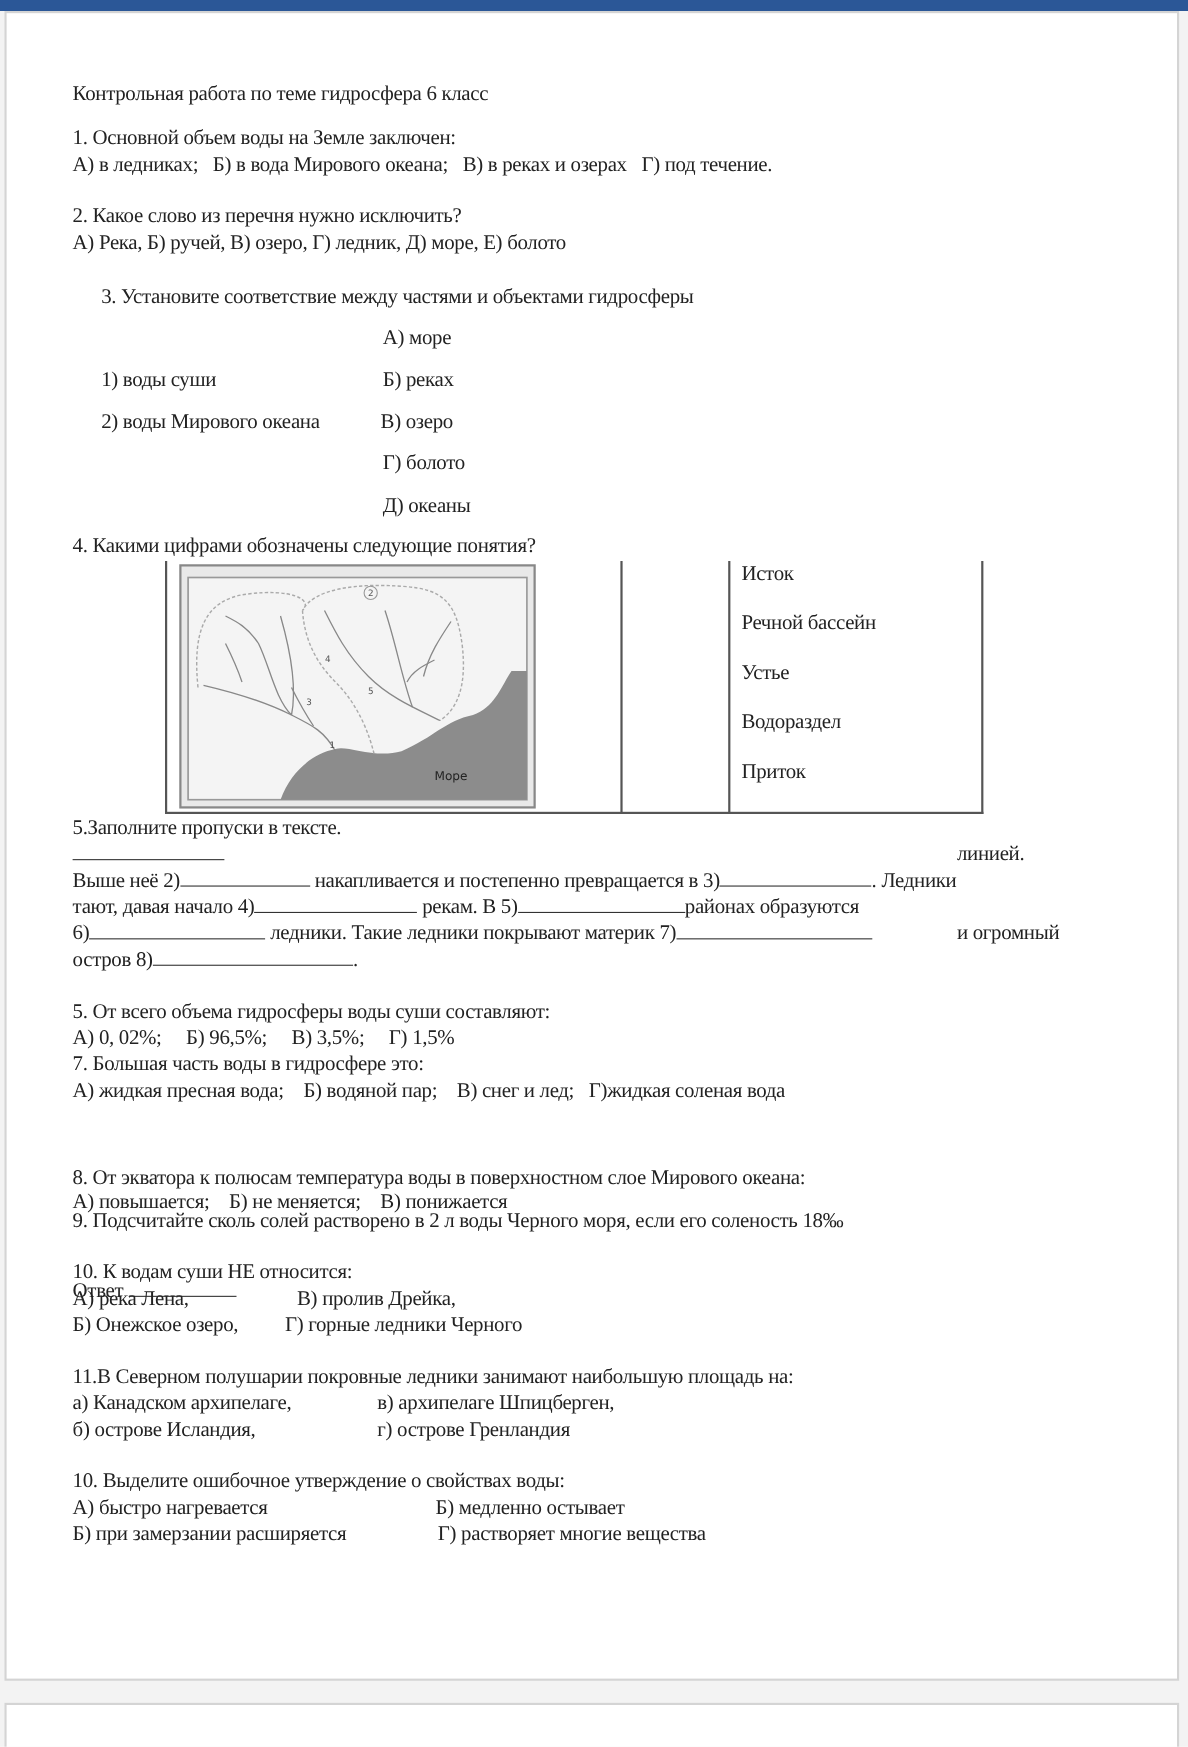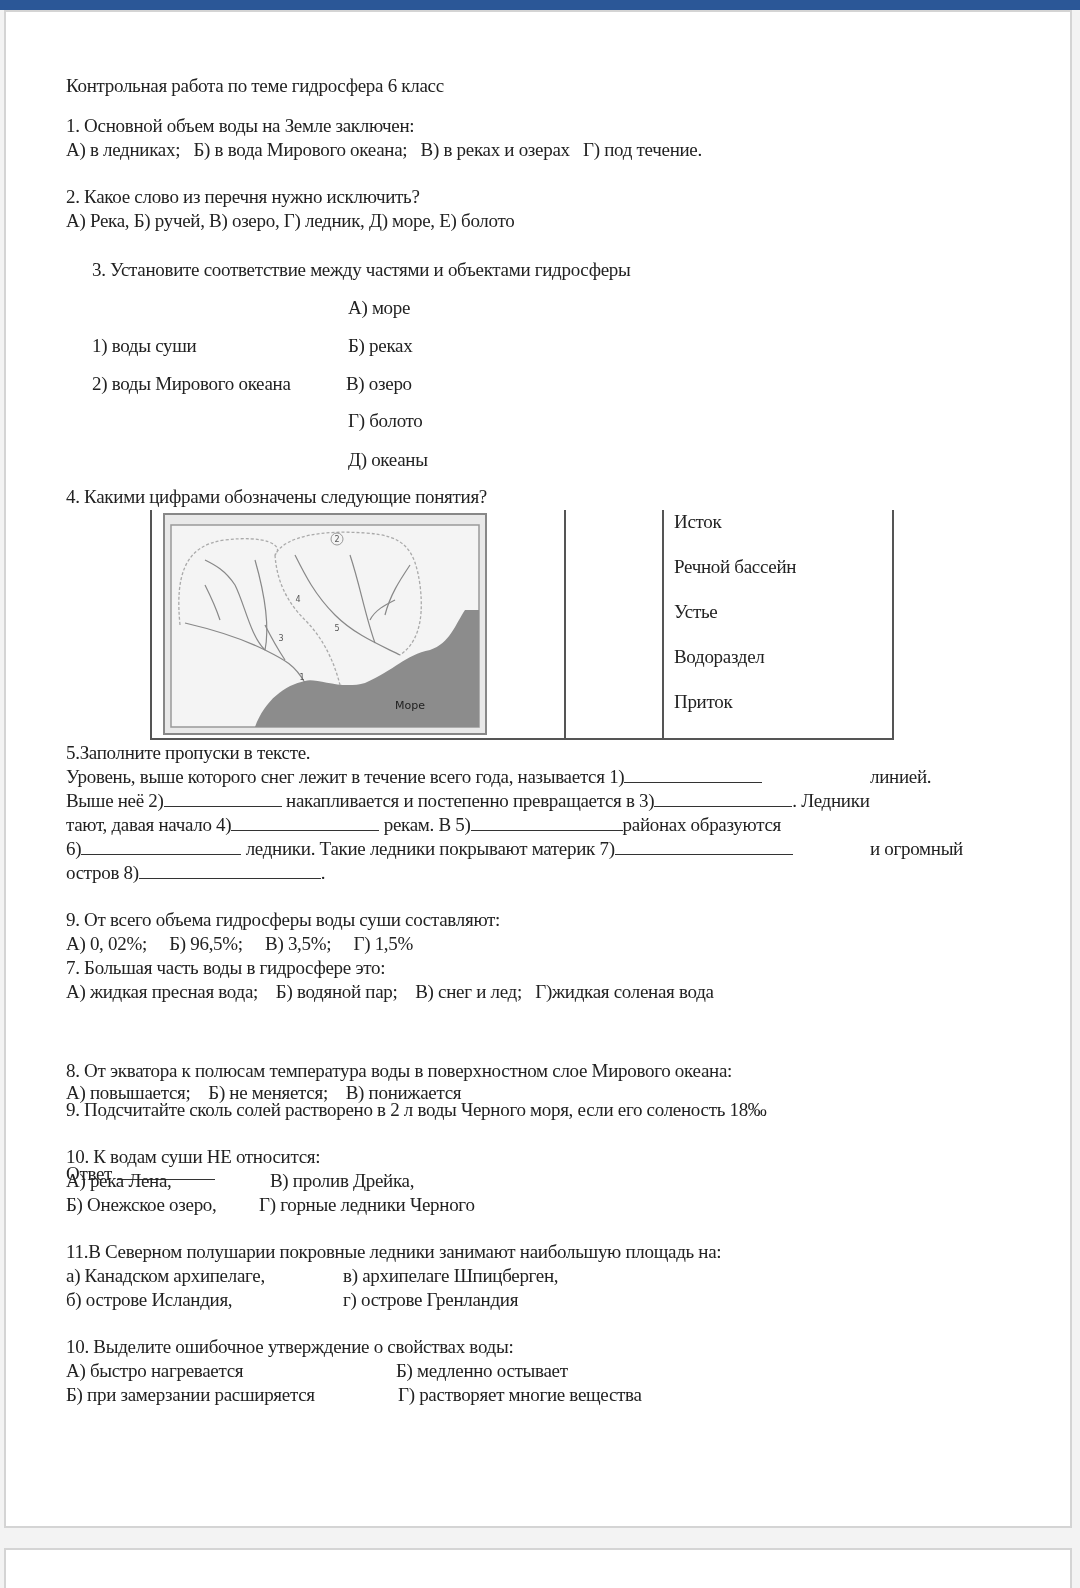--- a/index.html
+++ b/index.html
@@ -95,21 +95,21 @@
 </div>
 
 <div class="t" style="left:674px;top:510px;">Исток</div>
 <div class="t" style="left:674px;top:555px;">Речной бассейн</div>
 <div class="t" style="left:674px;top:600px;">Устье</div>
 <div class="t" style="left:674px;top:645px;">Водораздел</div>
 <div class="t" style="left:674px;top:690px;">Приток</div>
 
 <div class="t" style="left:66px;top:741px;">5.Заполните пропуски в тексте.</div>
 <div class="t" style="left:66px;top:765px;">
-  <span>Уровень, выше которого снег лежит в течение всего года, называется 1)</span><span class="blank" style="width:138px;"></span>
+  <span class="blank" style="width:138px;"></span>
 </div>
 <div class="t" style="left:870px;top:765px;">линией.</div>
 
 <div class="t" style="left:66px;top:789px;">
   <span>Выше неё 2)</span><span class="blank" style="width:118px;"></span>
   <span>накапливается и постепенно превращается в 3)</span><span class="blank" style="width:138px;"></span><span>. Ледники</span>
 </div>
 
 <div class="t" style="left:66px;top:813px;">
   <span>тают, давая начало 4)</span><span class="blank" style="width:148px;"></span>
@@ -119,21 +119,21 @@
 <div class="t" style="left:66px;top:837px;">
   <span>6)</span><span class="blank" style="width:160px;"></span>
   <span>ледники. Такие ледники покрывают материк 7)</span><span class="blank" style="width:178px;"></span>
 </div>
 <div class="t" style="left:870px;top:837px;">и огромный</div>
 
 <div class="t" style="left:66px;top:861px;">
   <span>остров 8)</span><span class="blank" style="width:182px;"></span><span>.</span>
 </div>
 
-<div class="t" style="left:66px;top:908px;">9. От всего объема гидросферы воды суши составляют:</div>
+<div class="t" style="left:66px;top:908px;">5. От всего объема гидросферы воды суши составляют:</div>
 <div class="t" style="left:66px;top:932px;white-space:pre;">А) 0, 02%;     Б) 96,5%;     В) 3,5%;     Г) 1,5%</div>
 
 <div class="t" style="left:66px;top:956px;">7. Большая часть воды в гидросфере это:</div>
 <div class="t" style="left:66px;top:980px;white-space:pre;">А) жидкая пресная вода;    Б) водяной пар;    В) снег и лед;   Г)жидкая соленая вода</div>
 
 <div class="t" style="left:66px;top:1027px;margin-top:32px;">8. От экватора к полюсам температура воды в поверхностном слое Мирового океана:</div>
 <div class="t" style="left:66px;top:1051px;white-space:pre;margin-top:30px;">А) повышается;    Б) не меняется;    В) понижается</div>
 
 <div class="t" style="left:66px;top:1098px;">9. Подсчитайте сколь солей растворено в 2 л воды Черного моря, если его соленость 18‰</div>
 <div class="t" style="left:66px;top:1122px;margin-top:40px;">

